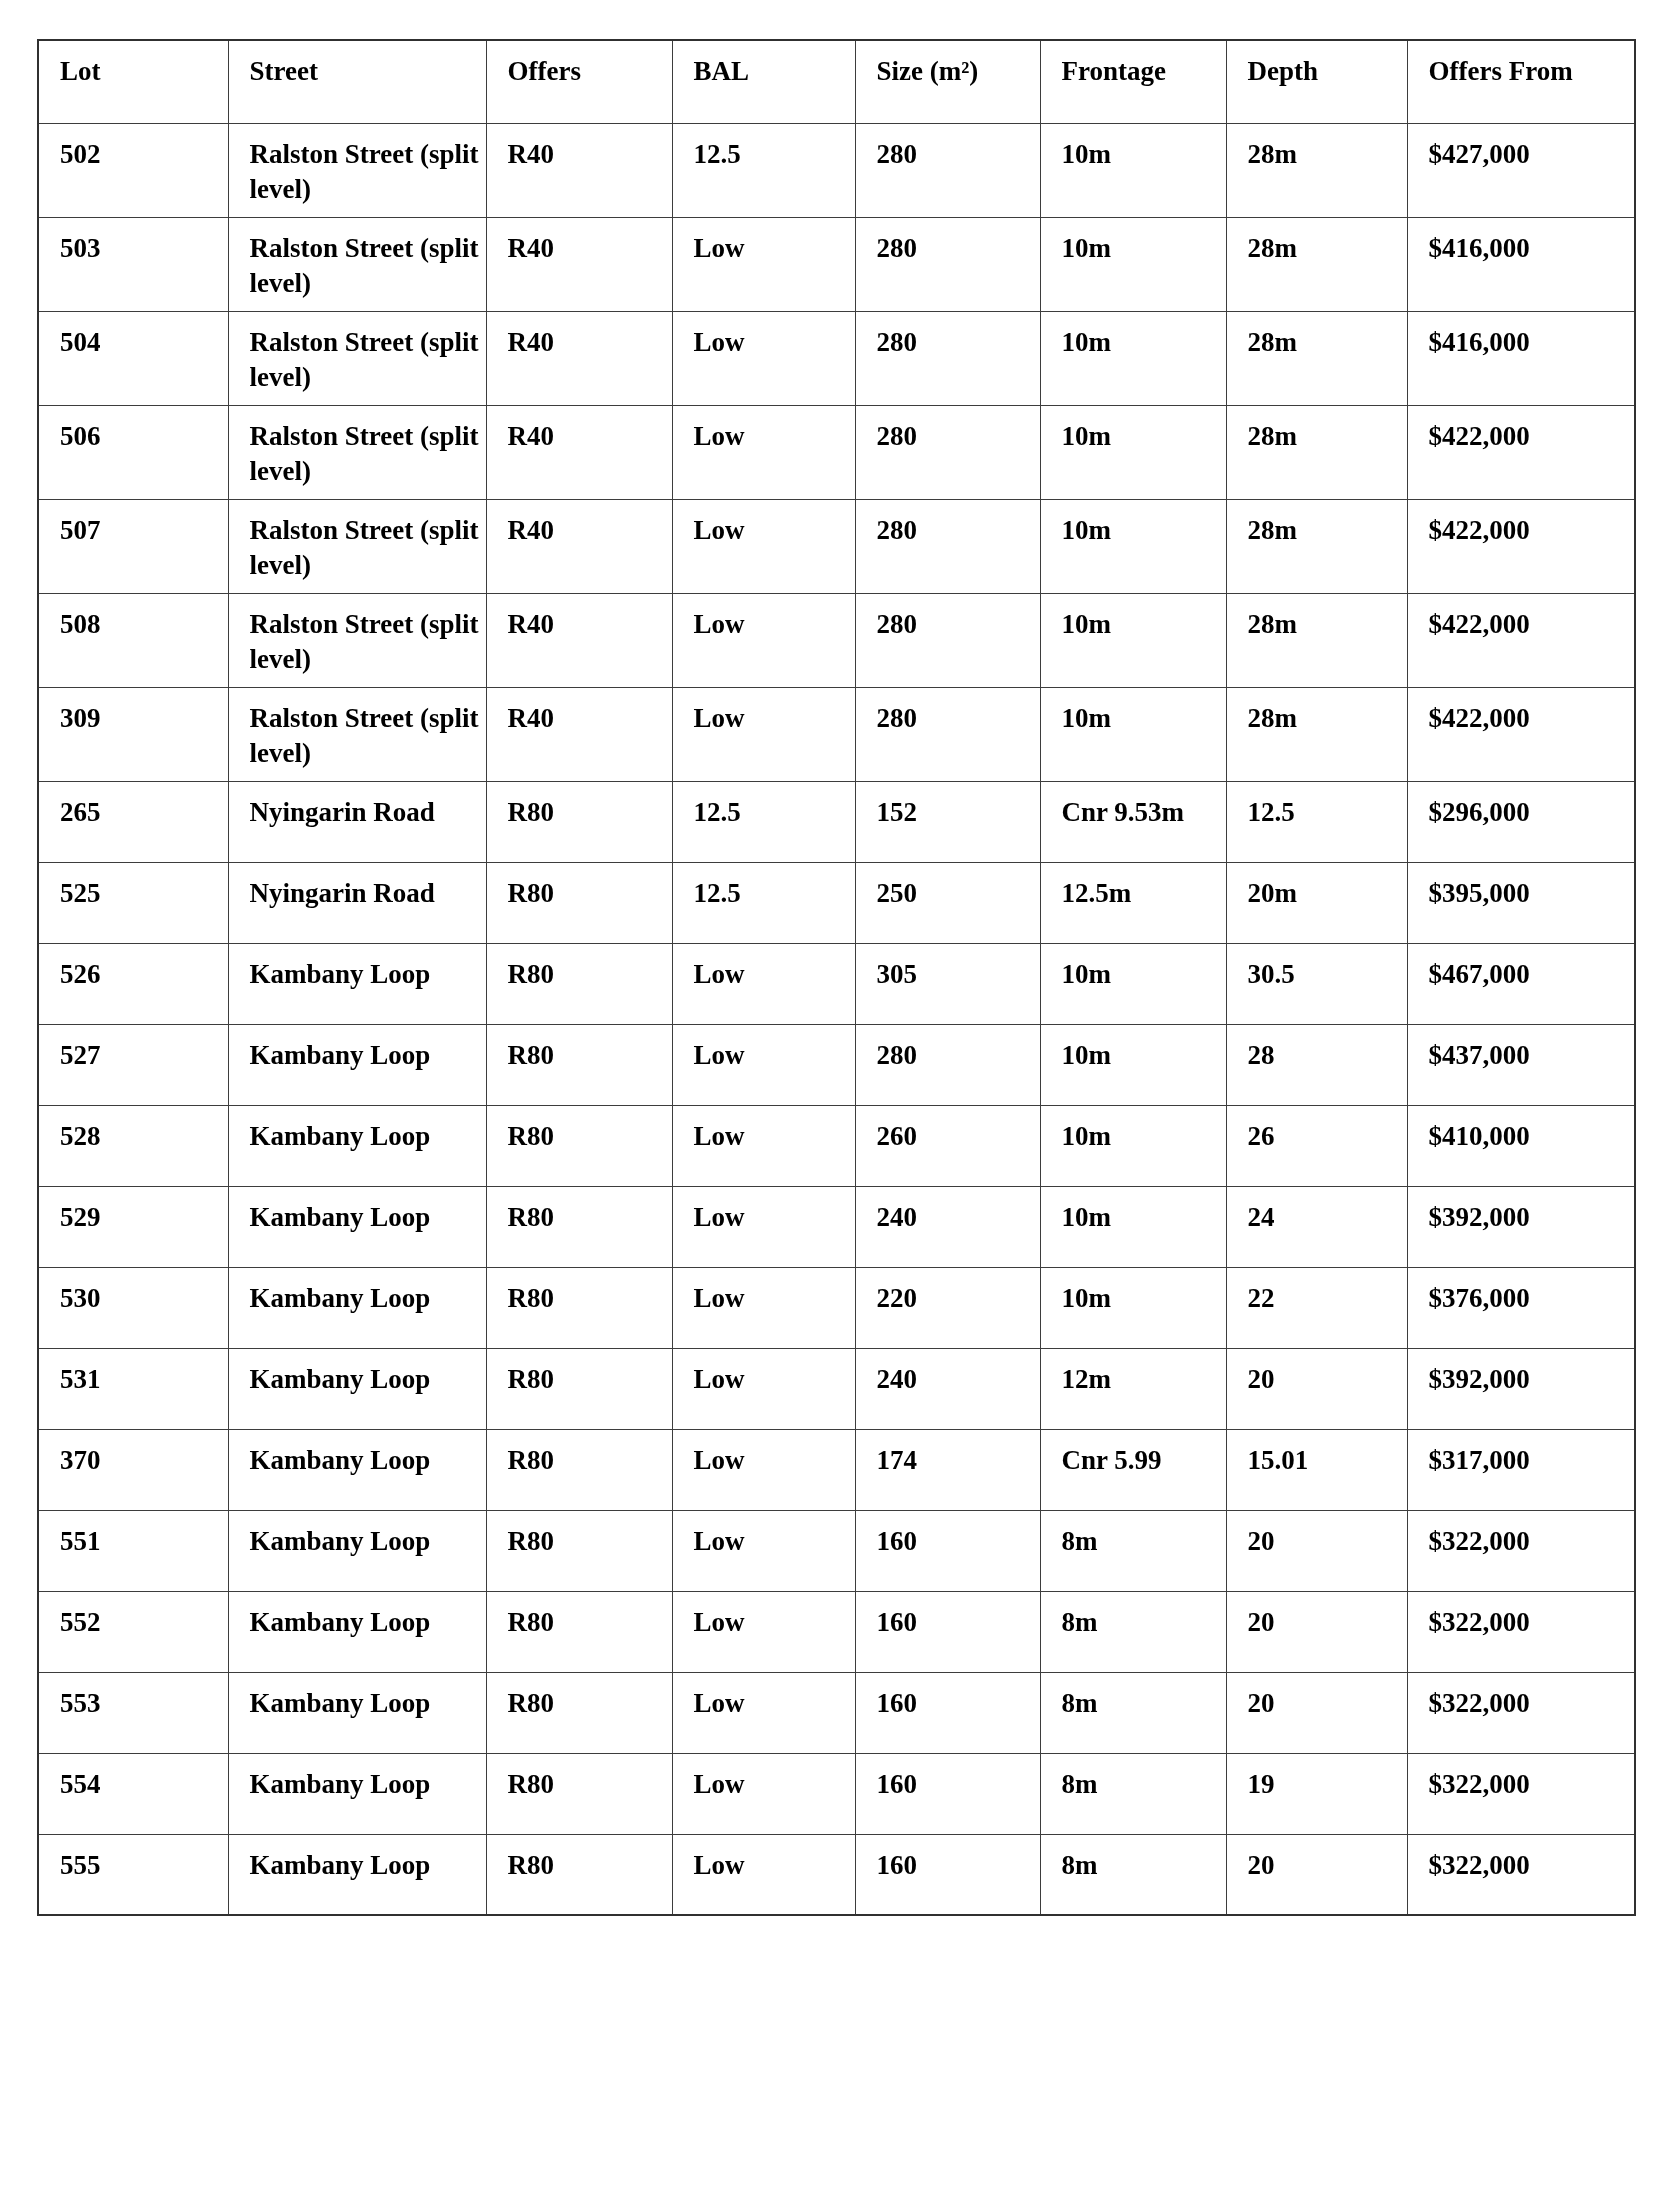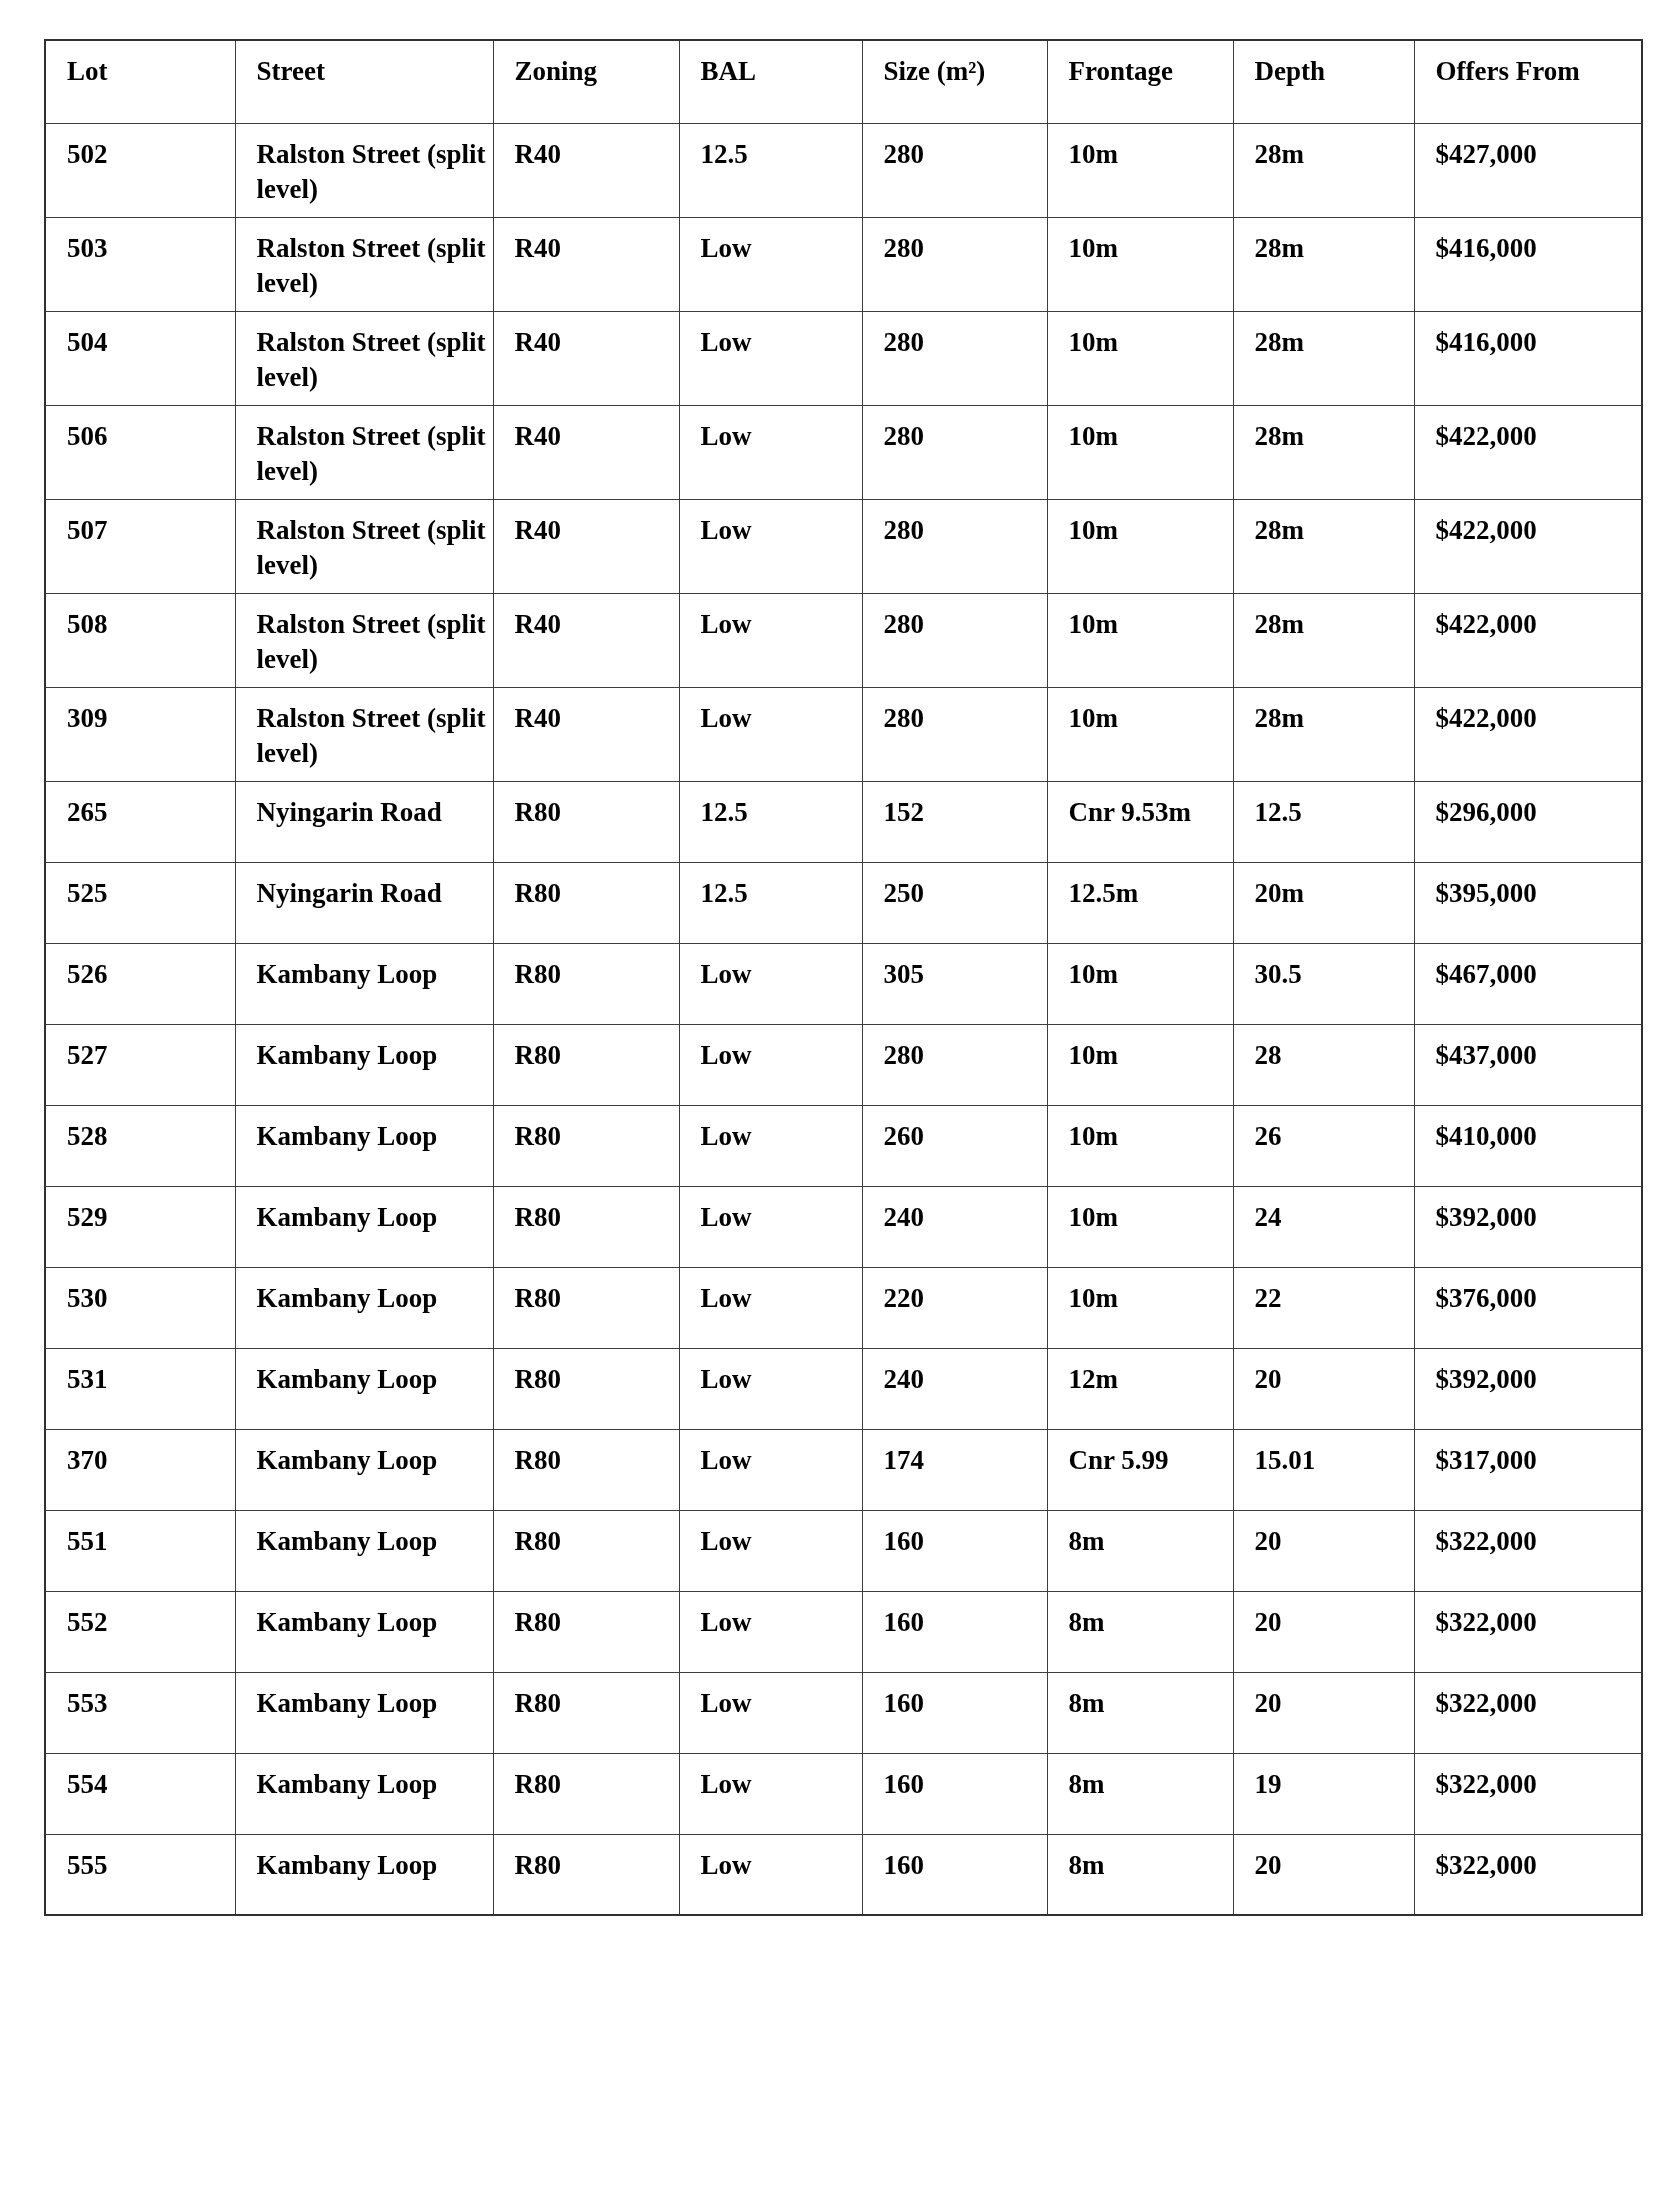--- a/index.html
+++ b/index.html
@@ -15,21 +15,20 @@
     font-family: "Liberation Serif", "DejaVu Serif", serif;
   }
   table.lots {
     position: absolute;
     left: 37px;
     top: 39px;
     width: 1597px;
     border-collapse: collapse;
     table-layout: fixed;
     border: 2.6px solid #303030;
-    margin-left: 7px;
   }
   table.lots th,
   table.lots td {
     border: 1.7px solid #3d3d3d;
     vertical-align: top;
     text-align: left;
     padding: 13px 7px 7px 21px;
     font-weight: bold;
     font-size: 27px;
     line-height: 1.3;
@@ -53,21 +52,21 @@
         <col style="width: 183px;">
         <col style="width: 185px;">
         <col style="width: 186px;">
         <col style="width: 181px;">
         <col style="width: 228px;">
       </colgroup>
     <thead>
       <tr>
           <th>Lot</th>
           <th>Street</th>
-          <th>Zoning</th>
+          <th>Offers</th>
           <th>BAL</th>
           <th>Size (m²)</th>
           <th>Frontage</th>
           <th>Depth</th>
           <th>Offers From</th>
         </tr>
     </thead>
     <tbody>
         <tr class="row-tall">
           <td>502</td>

